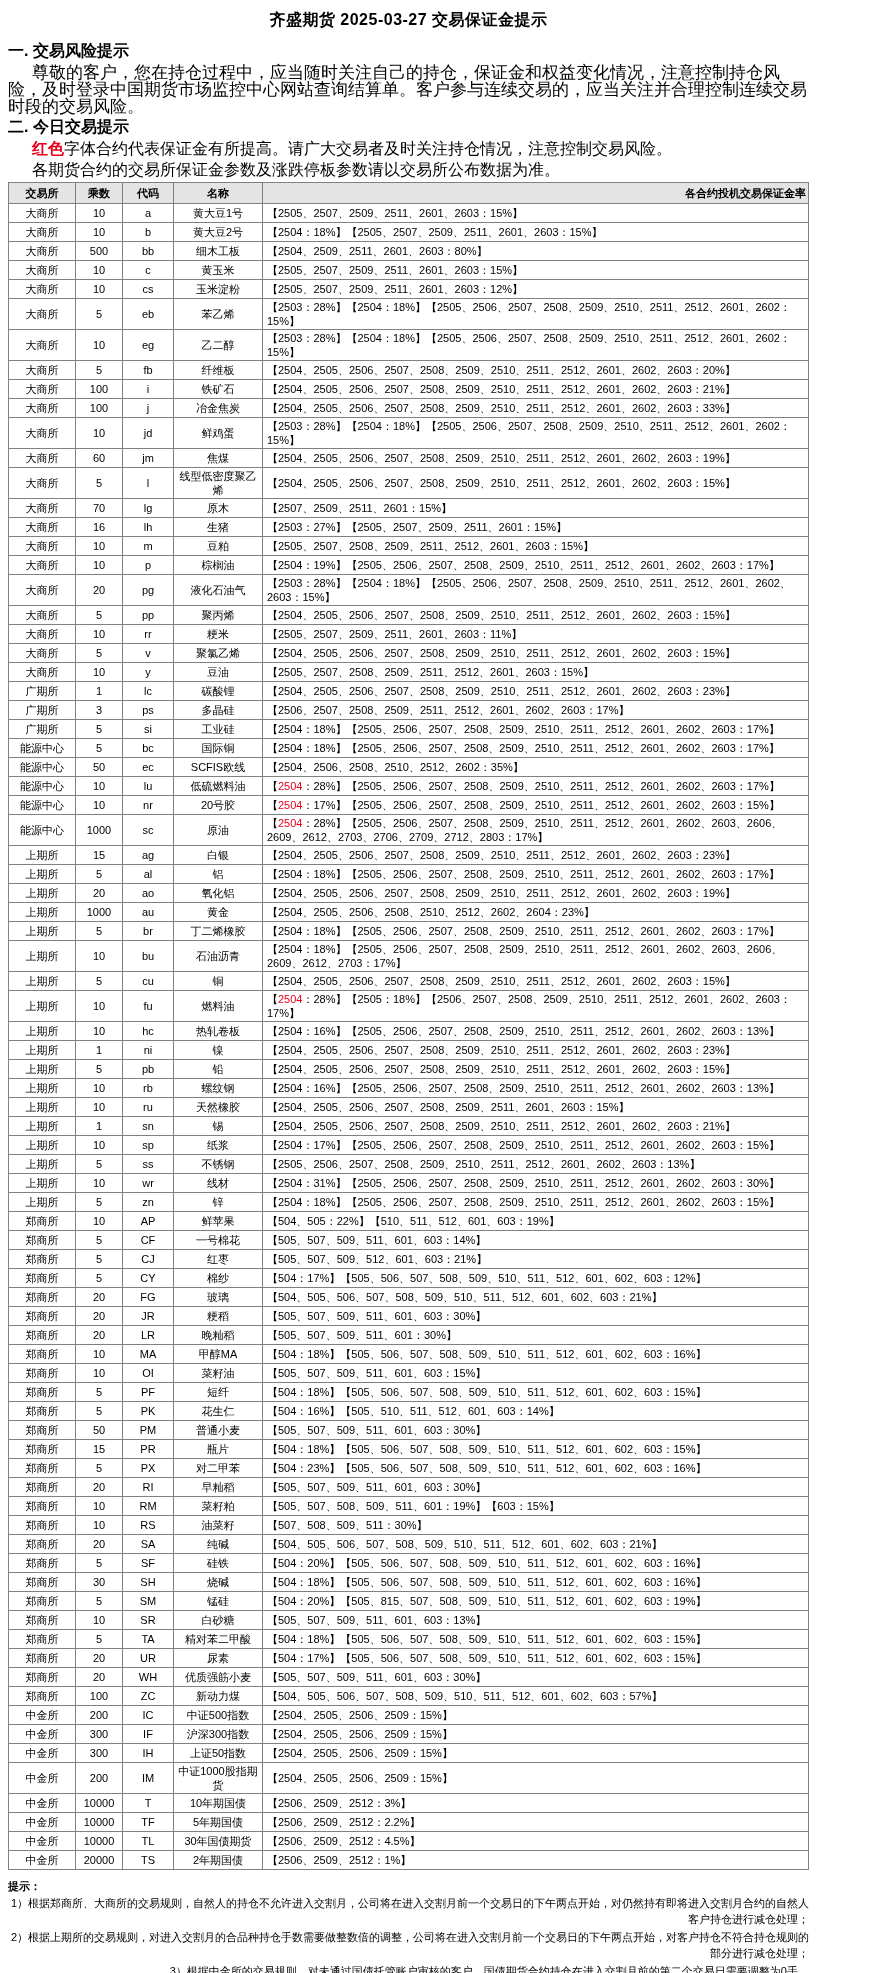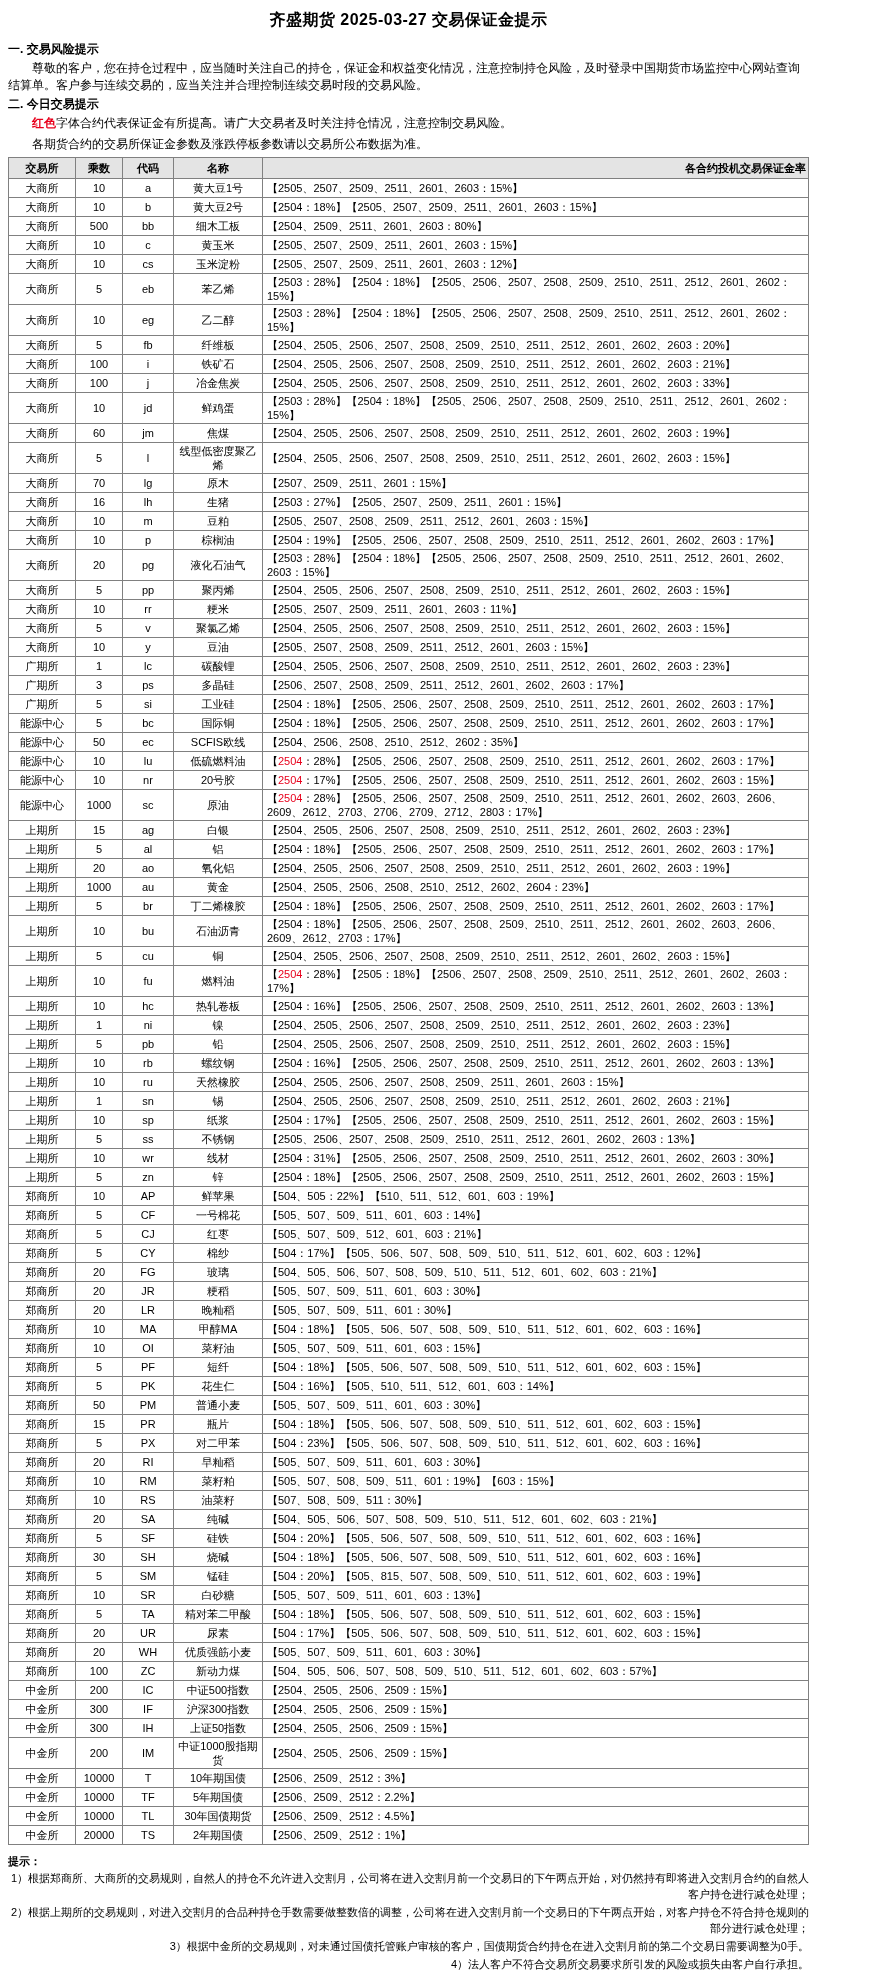--- a/index.html
+++ b/index.html
@@ -12,32 +12,32 @@
   }
   .page{width:817px;box-sizing:border-box;padding:6px 8px 10px 8px;}
   .title{
     text-align:center;
     font-size:16px;
     font-weight:bold;
     padding:4px 0 8px 0;
     letter-spacing:0.5px;
   }
   .sec-title{
-    font-size:12px;
+    font-size:16px;
     font-weight:bold;
     margin:2px 0 2px 0;
   }
   .para{
-    font-size:12px;
+    font-size:17px;
     line-height:17px;
     text-indent:24px;
     margin:0 0 2px 0;
   }
   .para2{
-    font-size:12px;
+    font-size:16px;
     line-height:17px;
     margin:0 0 4px 0;
     text-indent:24px;
   }
   .red{color:#e8001c;font-weight:bold;}
   table.main{
     border-collapse:collapse;
     width:100%;
     table-layout:fixed;
   }

